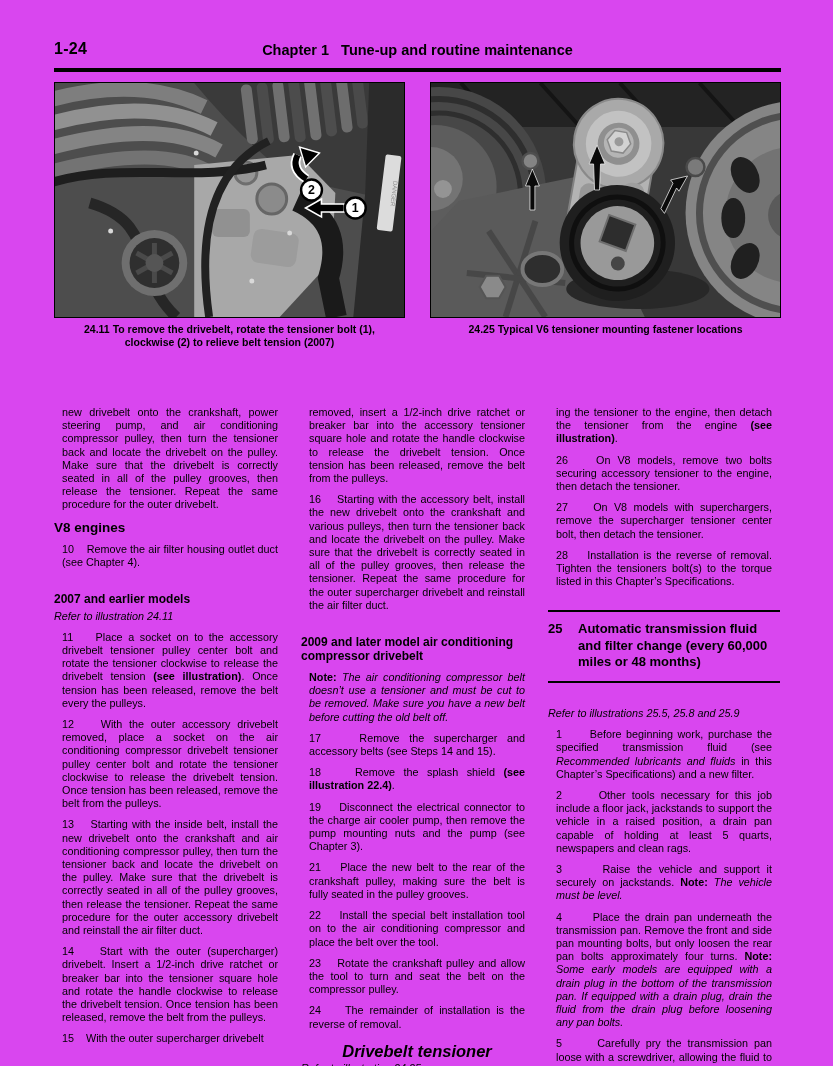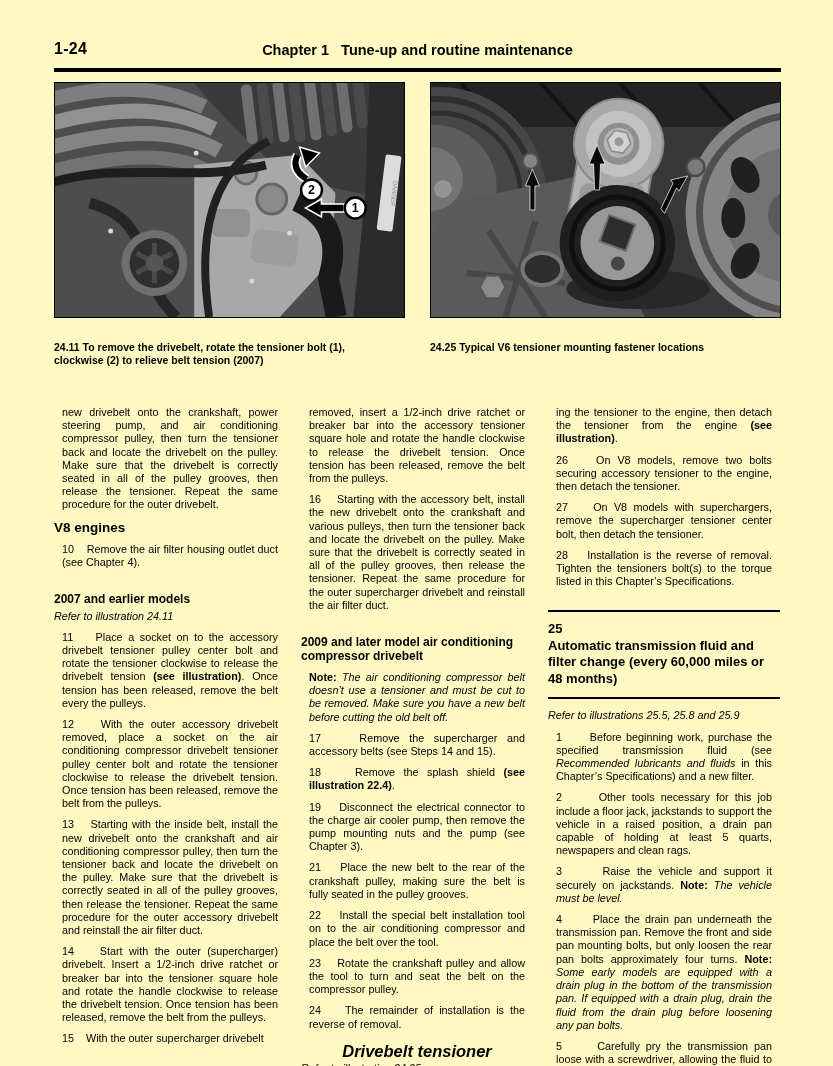--- a/index.html
+++ b/index.html
@@ -1,40 +1,40 @@
 <!DOCTYPE html>
 <html><head>
 <meta charset="utf-8">
 <style>
   html,body{margin:0;padding:0;background:#fff;}
   body{width:833px;height:1066px;font-family:"Liberation Sans",sans-serif;color:#000;overflow:hidden;}
-  .page{position:relative;width:833px;height:1066px;background:#fef9c3;}
+  .page{position:relative;width:833px;height:1066px;background:#d946ef;}
 
   
   .hdr{position:absolute;top:40px;left:54px;width:727px;height:20px;}
   .pageno{position:absolute;left:0;top:0;font-size:16px;font-weight:bold;letter-spacing:.3px;}
   .chtitle{position:absolute;left:0;right:0;top:2px;text-align:center;font-size:14.5px;font-weight:bold;}
   .hrule{position:absolute;top:68px;left:54px;width:727px;height:4px;background:#000;}
 
   
   .figures{position:absolute;top:82px;left:54px;width:727px;display:flex;gap:25px;}
   figure{margin:0;width:351px;}
   .photo{width:351px;height:236px;border:1px solid #000;box-sizing:border-box;background:#444;}
   .photo svg{display:block;width:100%;height:100%;}
-  figcaption{margin-top:23px;font-weight:bold;font-size:10.5px;line-height:13px;}
+  figcaption{margin-top:5px;text-align:center;font-weight:bold;font-size:10.5px;line-height:13px;}
 
   
   .columns{position:absolute;top:398px;left:54px;width:727px;display:flex;gap:15px;}
   .col{width:232px;font-size:10.8px;line-height:13.2px;text-align:justify;}
   .col p{margin:8px;}
   .h-engine{font-size:13.5px;font-weight:bold;margin:8px 0 3px;line-height:15px;text-align:left;}
   .h-model{font-size:12px;font-weight:bold;margin:24px 0 3px;line-height:13.5px;text-align:left;}
   .refer{font-style:italic;margin:2px 0 4px;text-align:left;}
   .h-section{font-size:16.5px;font-weight:bold;font-style:italic;margin:14px 0 4px;text-align:center;}
-  .secbox{border-top:2.5px solid #000;border-bottom:2.5px solid #000;margin:22px 0 10px;padding:9px 0 10px;display:flex;font-weight:bold;font-size:13px;line-height:16.5px;text-align:left;flex-direction:column;}
+  .secbox{border-top:2.5px solid #000;border-bottom:2.5px solid #000;margin:22px 0 24px;padding:9px 0 10px;display:flex;font-weight:bold;font-size:13px;line-height:16.5px;text-align:left;}
   .secno{width:30px;flex:none;}
   .sectitle{flex:1;}
 </style>
 </head>
 <body>
 
 <div class="page">
 
   <div class="hdr">
     <span class="pageno">1-24</span>

